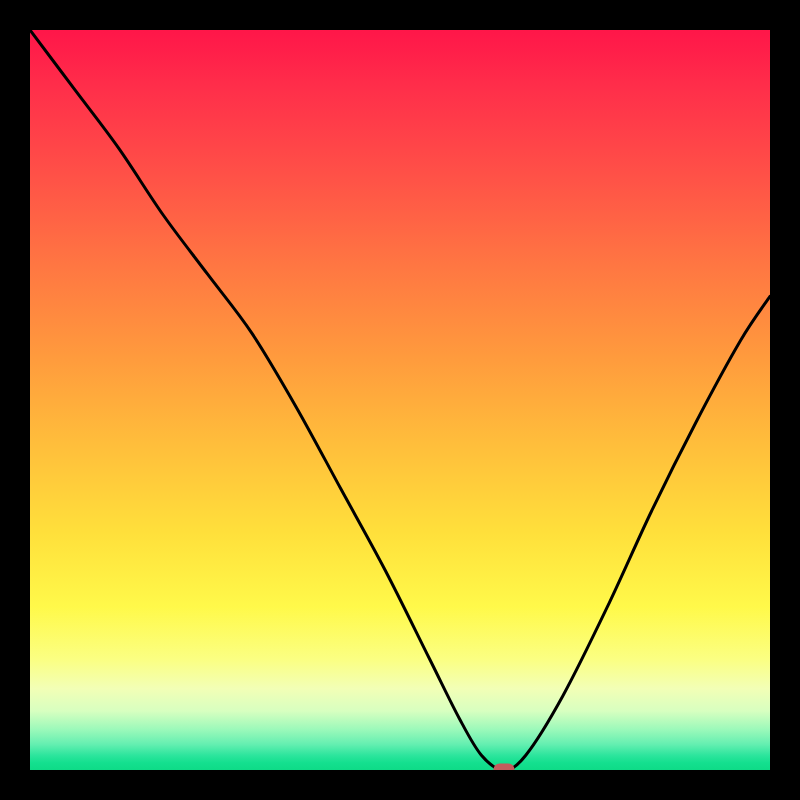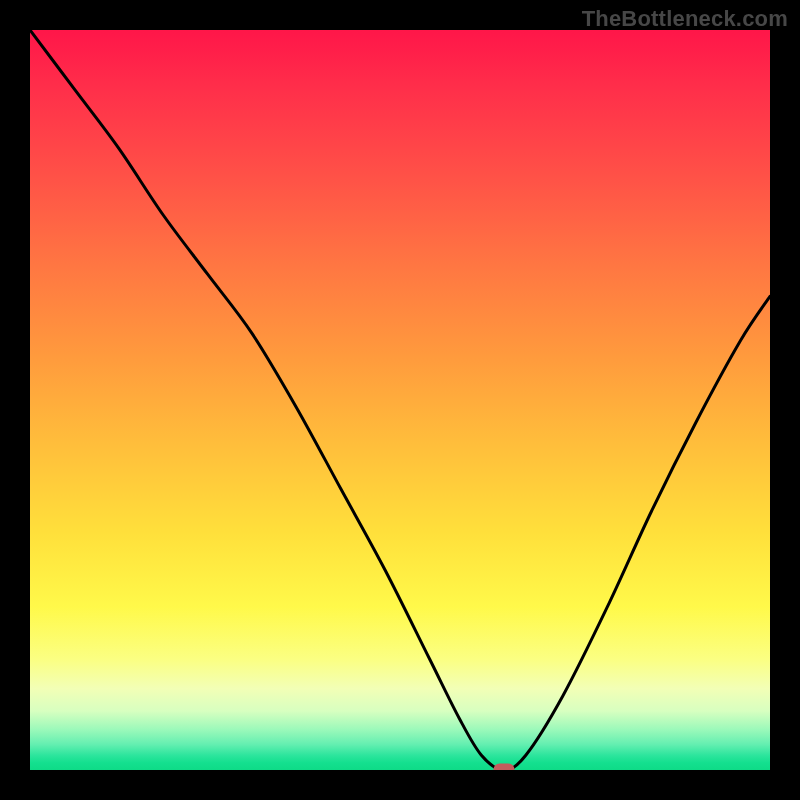--- a/index.html
+++ b/index.html
@@ -79,21 +79,20 @@
     background: #c25d5d;
     z-index: 3;
     transform: translate(-50%, -50%);
   }
 </style>
 </head>
 <body>
 
 <div class="frame">
 
-  <div class="watermark">TheBottleneck.com</div>
 
   <div class="plot-area">
     <div class="gradient"></div>
 
     <svg class="curve-svg" viewBox="0 0 740 740" preserveAspectRatio="none">
       <path id="curve" class="curve-path" d="M 0 0 C 7.3999999999999995 9.866666666666655, 29.6 39.4666666666666, 44.4 59.19999999999993 C 59.199999999999996 78.93333333333327, 74 97.4333333333333, 88.8 118.39999999999998 C 103.6 139.36666666666665, 118.39999999999999 164.03333333333333, 133.2 185 C 148 205.96666666666667, 162.79999999999998 224.46666666666664, 177.6 244.2 C 192.4 263.93333333333334, 207.2 281.20000000000005, 222 303.40000000000003 C 236.8 325.6, 251.59999999999997 351.50000000000006, 266.4 377.40000000000003 C 281.2 403.3, 296 431.6666666666667, 310.8 458.8 C 325.6 485.93333333333334, 340.4 511.83333333333337, 355.2 540.2 C 370 568.5666666666667, 387.2666666666667 604.3333333333334, 399.6 629 C 411.93333333333334 653.6666666666666, 420.56666666666666 672.1666666666667, 429.2 688.2 C 437.8333333333333 704.2333333333333, 444 716.5666666666667, 451.4 725.2 C 458.79999999999995 733.8333333333334, 466.20000000000005 740, 473.6 740 C 481 740, 485.93333333333334 737.5333333333334, 495.8 725.2 C 505.6666666666667 712.8666666666667, 519.2333333333332 690.6666666666666, 532.8 666 C 546.3666666666667 641.3333333333334, 562.4000000000001 608.0333333333334, 577.2 577.2 C 592 546.3666666666667, 606.8000000000001 511.8333333333333, 621.6 481 C 636.4 450.1666666666667, 651.2 420.5666666666667, 666 392.20000000000005 C 680.8 363.83333333333337, 698.0666666666666 331.7666666666667, 710.4 310.8 C 722.7333333333333 289.8333333333333, 735.0666666666666 273.79999999999995, 740 266.4"></path>
     </svg>
 
     <div id="marker" class="marker" style="left: 473.6px; top: 740px;"></div>
   </div>

